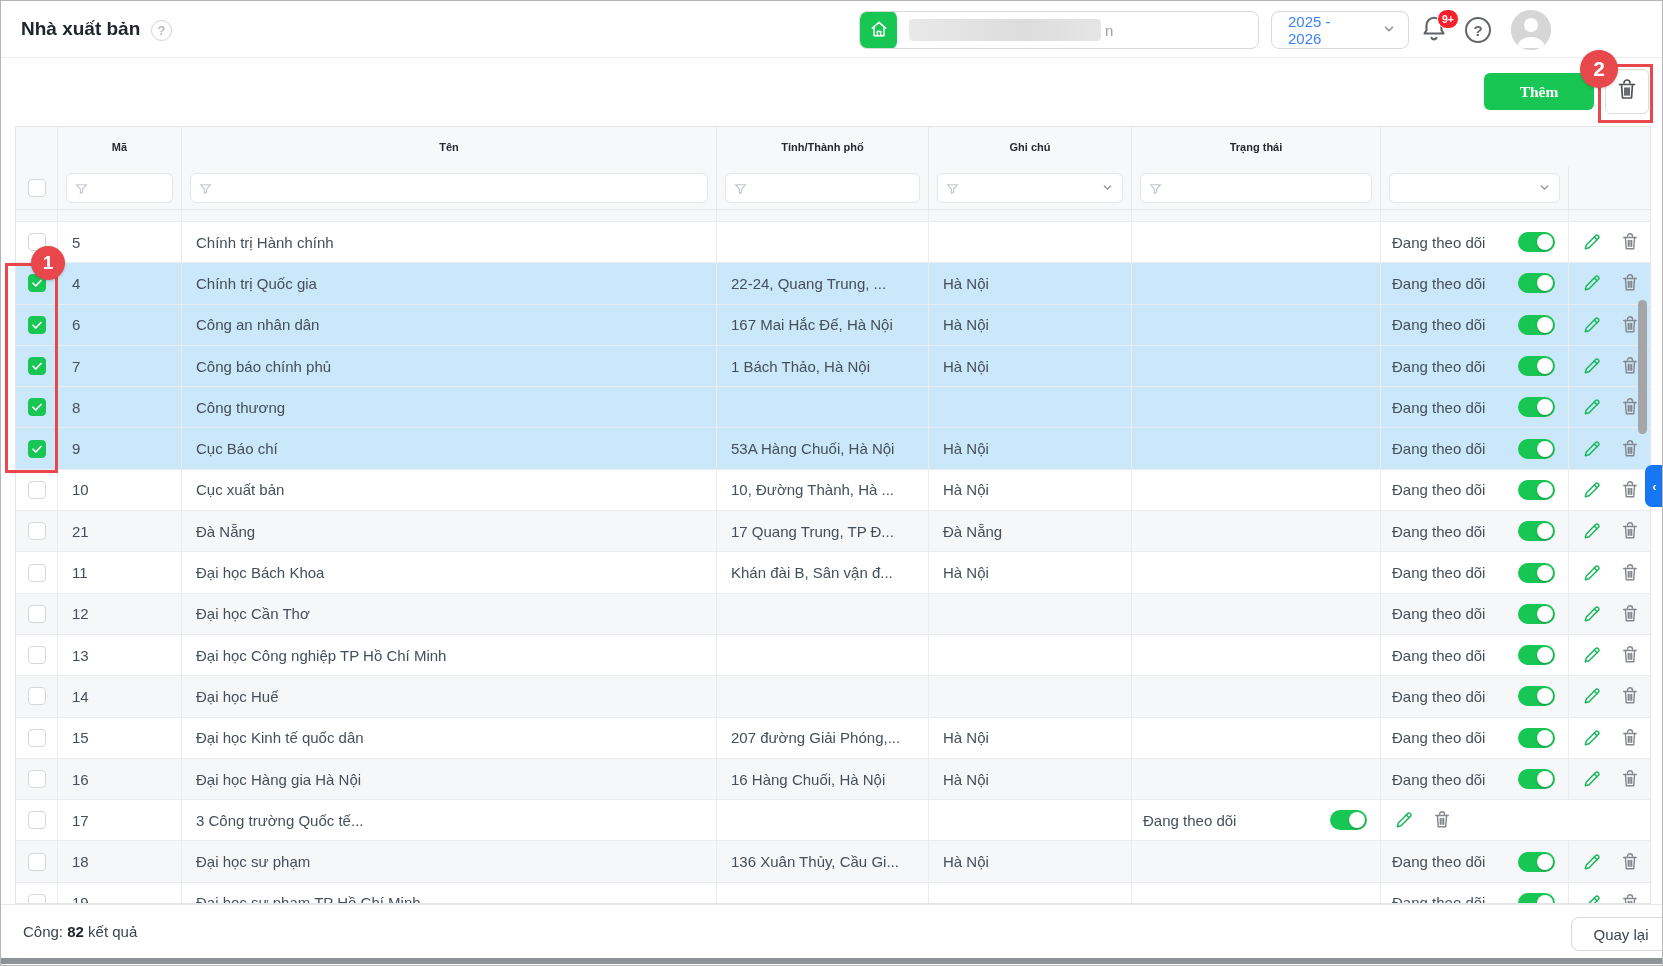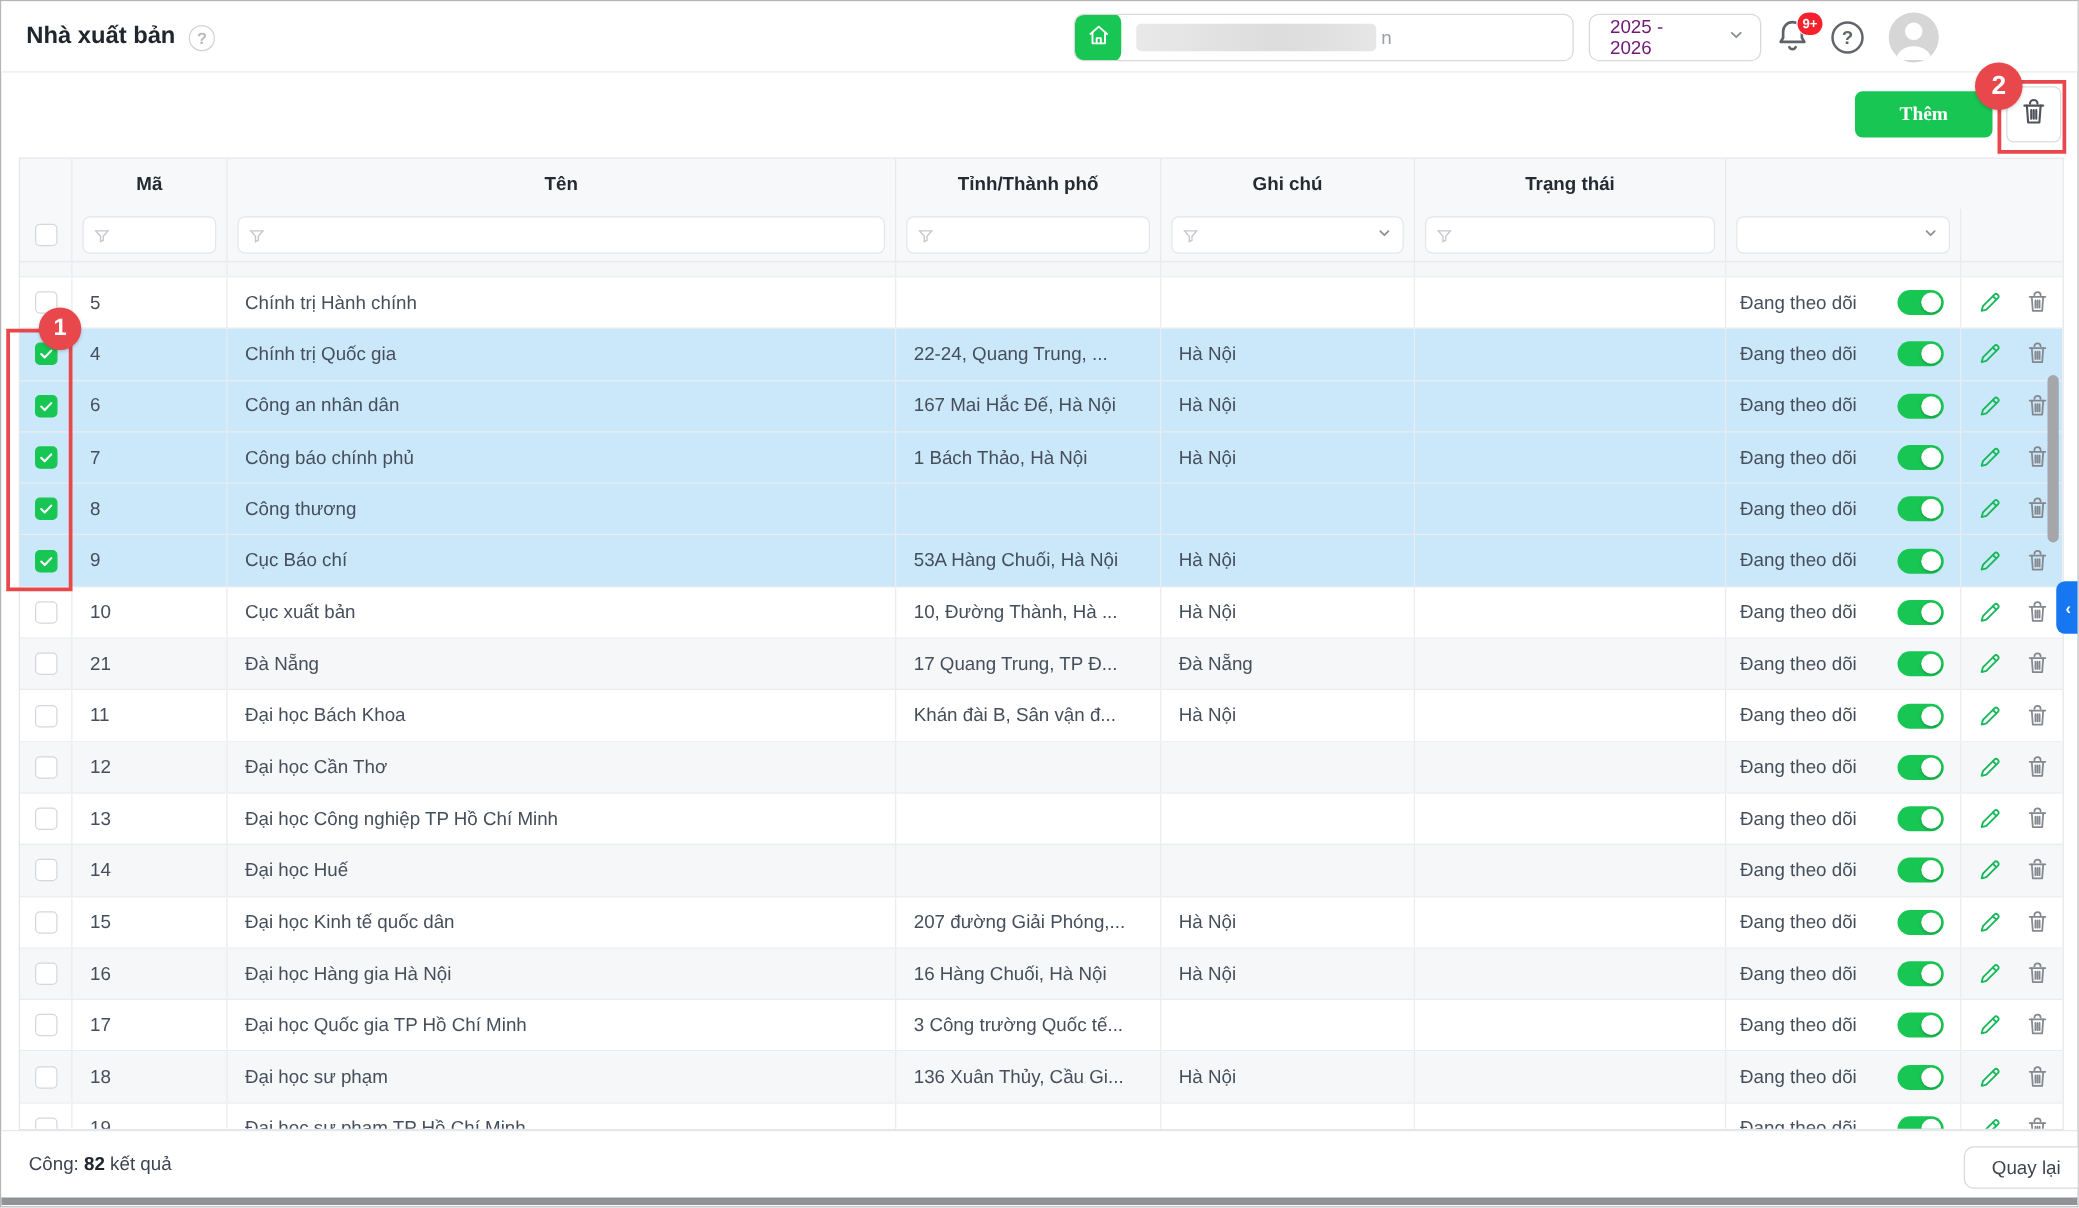--- a/index.html
+++ b/index.html
@@ -19,21 +19,21 @@
                display:flex; align-items:center; justify-content:center; background:#fff; }
   .search-ctl{ position:absolute; left:858px; top:10px; width:400px; height:38px;
                border:1px solid #d9d9d9; border-radius:8px; display:flex; align-items:center; background:#fff; overflow:hidden;}
   .home-btn{ width:37px; height:38px; background:#17c653; display:flex; align-items:center; justify-content:center;
              border-radius:7px; flex:0 0 auto; cursor:pointer;}
   .redacted{ margin-left:12px; width:192px; height:22px; border-radius:4px;
              background:linear-gradient(90deg,#e9e9e9,#dcdcdc 60%,#e6e6e6); }
   .redacted-tail{ margin-left:4px; color:#9aa0a6; font-size:15px; }
   .year-select{ position:absolute; left:1270px; top:10px; width:138px; height:38px;
                 border:1px solid #d9d9d9; border-radius:8px; background:#fff; display:flex; align-items:center;
-                padding:0 12px 0 16px; font-size:15px; color:#701a75; justify-content:space-between; cursor:pointer;gap:44px;}
+                padding:0 12px 0 16px; font-size:15px; color:#3b82f6; justify-content:space-between; cursor:pointer;gap:44px;}
   .bell-wrap{ position:absolute; left:1418px; top:13px; width:34px; height:34px; cursor:pointer;}
   .bell-badge{ position:absolute; right:-6px; top:-5px; min-width:20px; height:20px; padding:0 4px;
                background:#f5222d; color:#fff; border-radius:10px; font-size:10.5px; font-weight:700;
                display:flex; align-items:center; justify-content:center; border:1.5px solid #fff;}
   .help2{ position:absolute; left:1464px; top:16px; width:26px; height:26px; border-radius:50%;
           border:2px solid #62656b; color:#62656b; font-weight:700; font-size:15px;
           display:flex; align-items:center; justify-content:center; cursor:pointer; background:#fff;}
   .avatar{ position:absolute; left:1510px; top:9px; width:40px; height:40px; border-radius:50%;
            background:#d6d6d6; overflow:hidden; cursor:pointer;}
   
@@ -41,21 +41,21 @@
             color:#fff; font-weight:700; font-size:15.5px; border:none; border-radius:6px; cursor:pointer;
             font-family:Liberation Serif, serif;}
   .btn-trash{ position:absolute; left:1604px; top:68px; width:44px; height:45px; background:#fff;
               border:1px solid #dcdcdc; border-radius:6px; display:flex; align-items:center; justify-content:center; cursor:pointer;}
   
   .tbl{ position:absolute; left:14px; top:125px; width:1636px; height:778px;
         border:1px solid #e3e5e9; background:#fff; overflow:hidden; }
   .grid{ display:grid; grid-template-columns:42px 124px 535px 212px 203px 249px 188px 1fr; }
   .thead{ background:#f7f8fa; }
   .th{ height:40px; display:flex; align-items:center; justify-content:center;
-       font-weight:700; font-size:15px; color:#252b33; border-right:1px solid #e7e9ed; }
+       font-weight:700; font-size:11px; color:#252b33; border-right:1px solid #e7e9ed; }
   .filter-row{ background:#f7f8fa; border-bottom:1px solid #e3e5e9; }
   .fcell{ height:42px; display:flex; align-items:center; border-right:1px solid #e7e9ed; padding:0 8px; position:relative;}
   .fbox{ width:100%; height:30px; background:#fff; border:1px solid #e4e6ea; border-radius:6px;
          display:flex; align-items:center; padding:0 8px; gap:6px; }
   .fbox input{ border:none; outline:none; flex:1; min-width:0; font-size:14px; font-family:"Liberation Sans",sans-serif;}
   .fbox .chev{ margin-left:auto; flex:0 0 auto; }
   .hcb{ width:18px; height:18px; border:1px solid #d4d7dc; border-radius:4px; background:#fff; margin:0 auto; cursor:pointer;}
   .tbody{ height:696px; overflow:hidden; }
   .trow{ height:41.3px; border-bottom:1px solid #eaecef; background:#fff; cursor:pointer;}
   .trow.stripe{ background:#f6f7f9; }
@@ -713,21 +713,20 @@
                 <path d="M10 10 v7 M12 10 v7 M14 10 v7"></path>
               </svg>
             </span>
           </div>
         </div>
         <div class="grid trow">
           <div class="td cbcell">
             <span class="rcb"></span>
           </div>
           <div class="td ">17</div>
-          <div class="td ">Đại học Quốc gia TP Hồ Chí Minh</div>
           <div class="td ">3 Công trường Quốc tế...</div>
           <div class="td "></div>
           <div class="td "></div>
           <div class="td statuscell">
             <span>Đang theo dõi</span>
             <span class="toggle">
               <span class="knob"></span>
             </span>
           </div>
           <div class="td actions">

